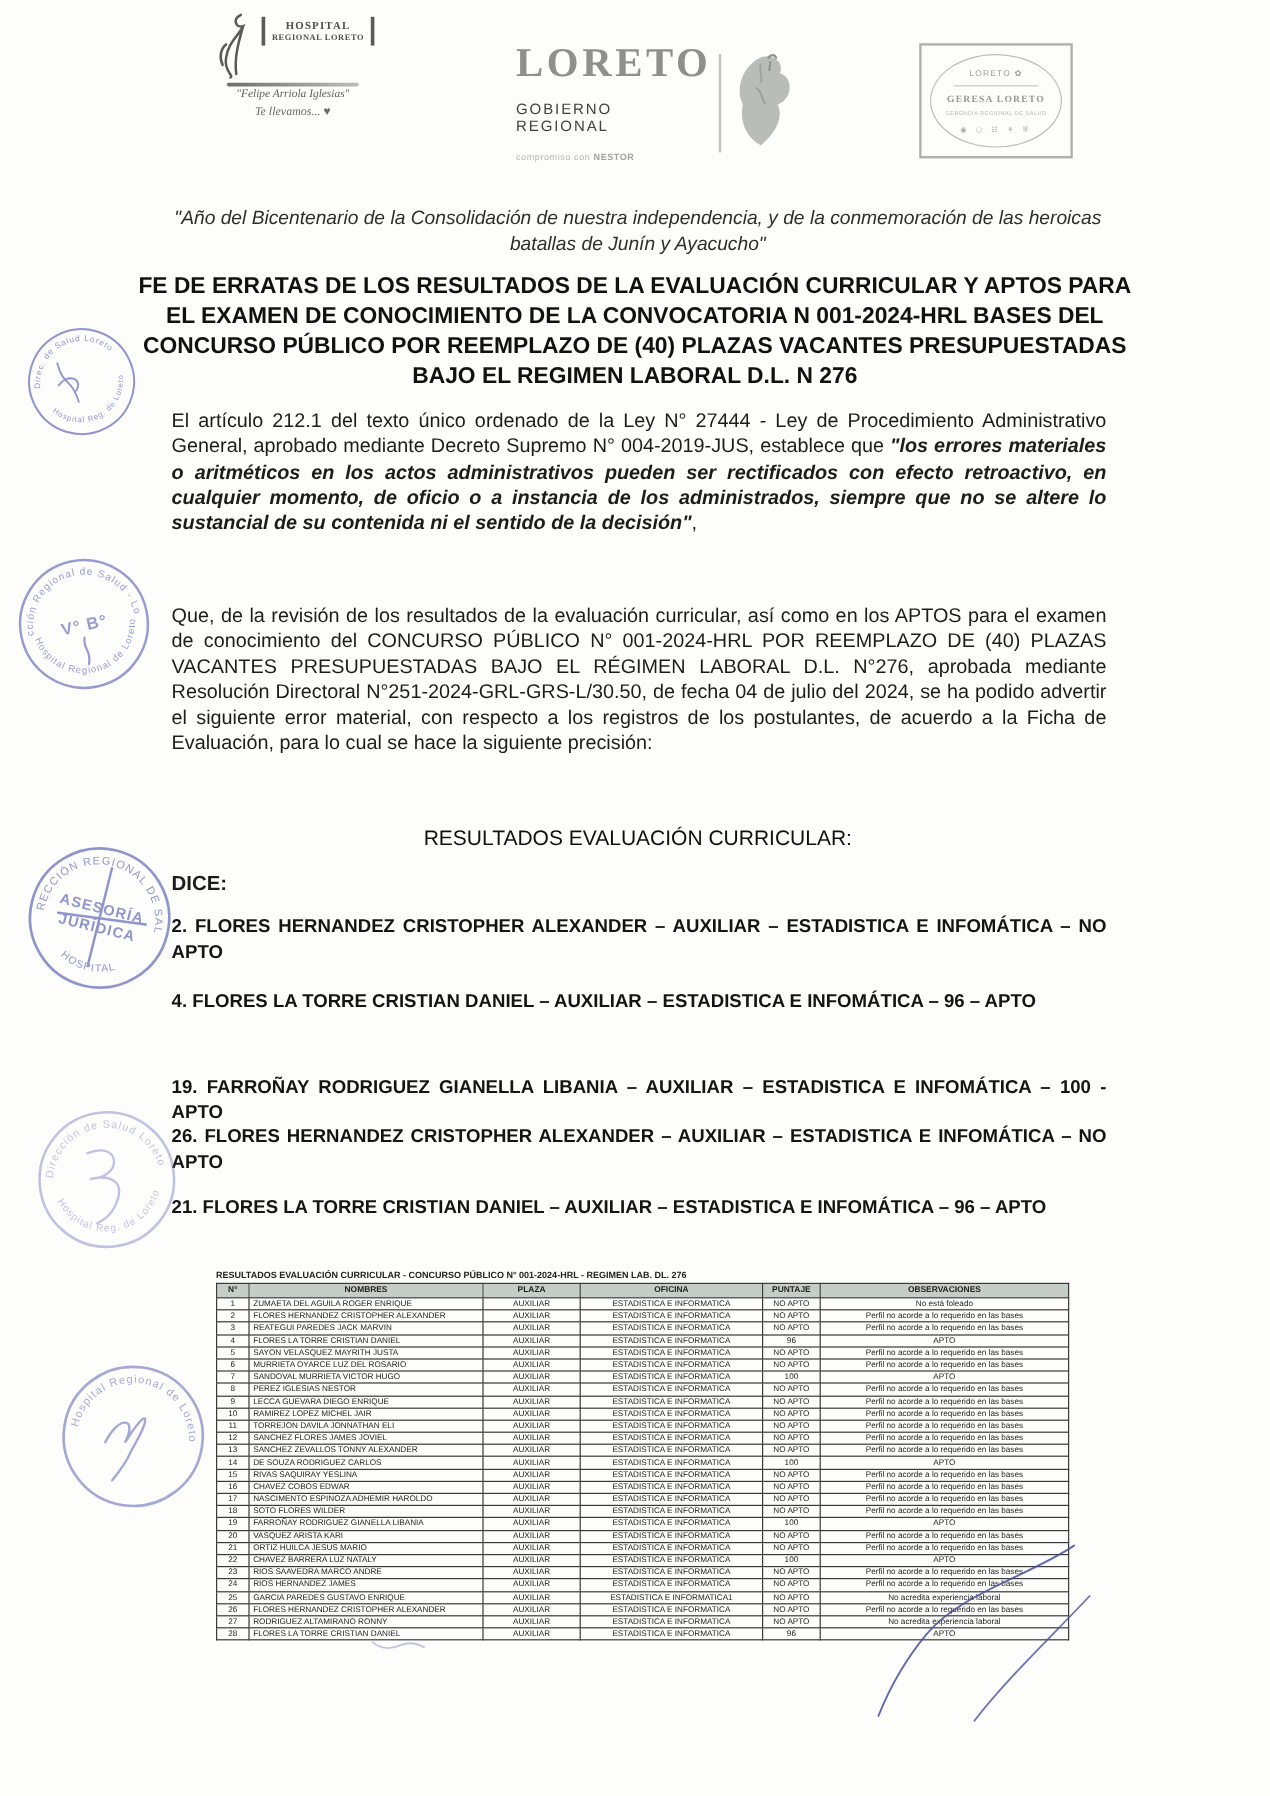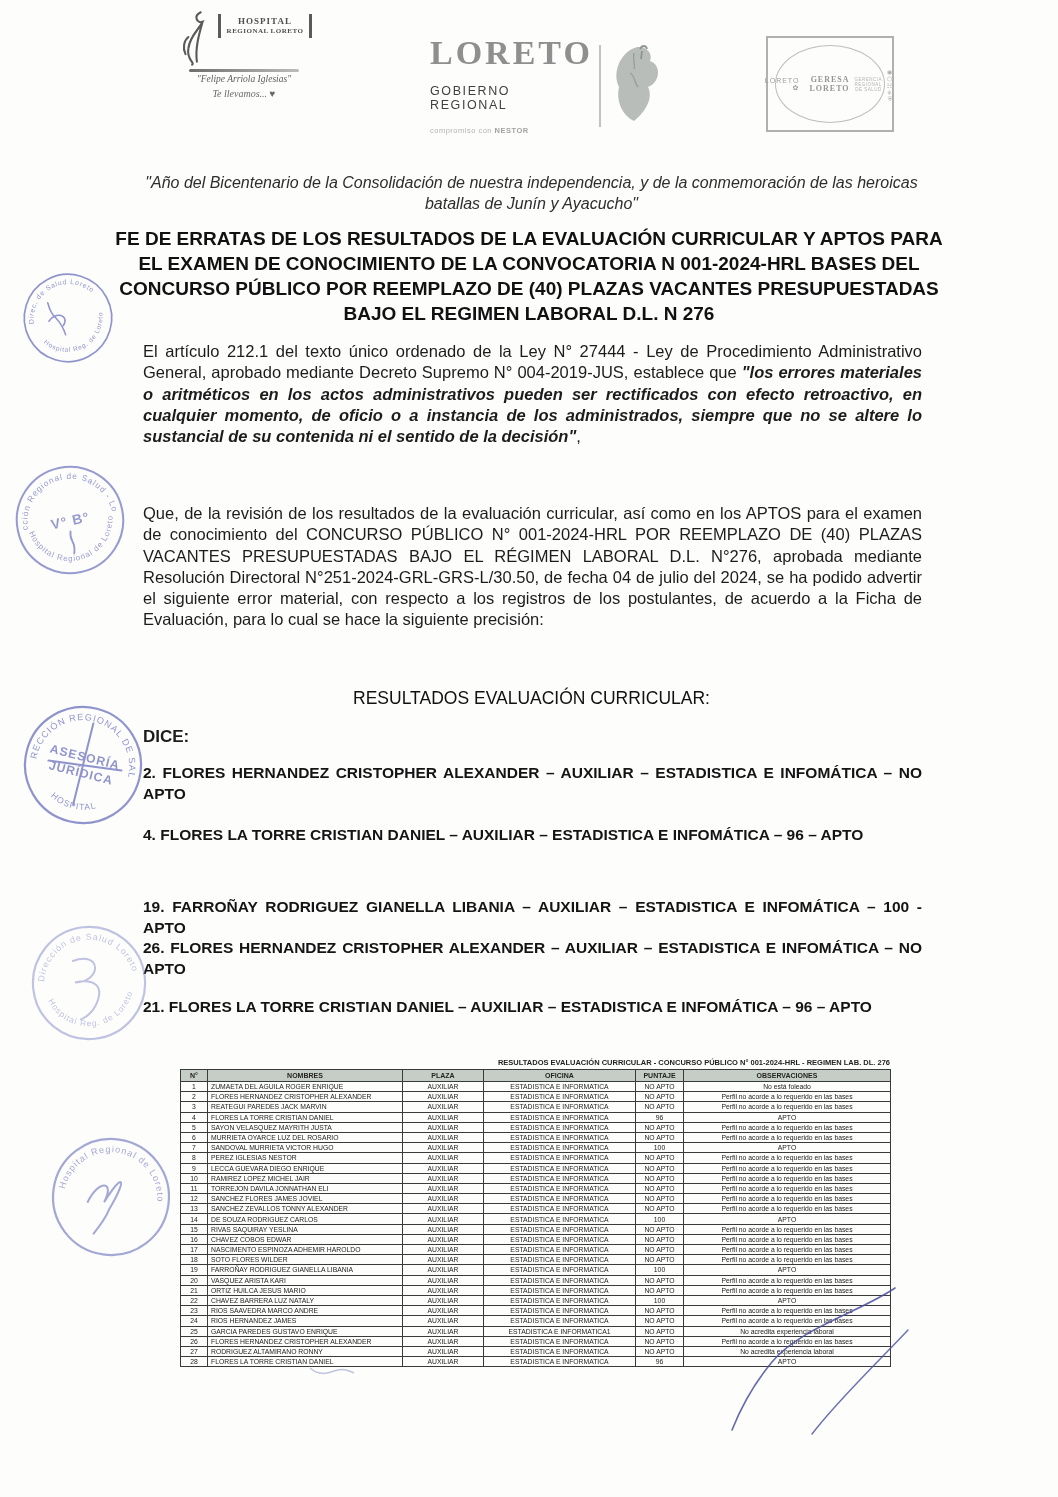--- a/index.html
+++ b/index.html
@@ -24,21 +24,21 @@
   .gore-left{width:160px;text-align:left;}
   .gore-name{font-family:"Liberation Serif",serif;font-weight:bold;font-size:34px;letter-spacing:3px;color:#8f8f8f;line-height:1;}
   .gore-sub{font-size:12.5px;letter-spacing:1.6px;color:#404040;margin-top:14px;}
   .gore-tag{font-size:7.5px;color:#b4b4b4;margin-top:14px;letter-spacing:.5px;}
   .gore-tag b{color:#a2a2a2;}
   .gore-bar{width:2px;height:82px;background:#c2c2c2;}
 
   .geresa-stamp{left:766px;top:36px;width:124px;height:92px;border:2px solid #b0b0b0;
                 display:flex;align-items:center;justify-content:center;}
   .geresa-oval{width:108px;height:76px;border:1.5px solid #bdbdbd;border-radius:50%;
-               display:flex;align-items:center;justify-content:center;gap:5px;
+               display:flex;flex-direction:column;align-items:center;justify-content:center;gap:5px;
                color:#9d9d9d;text-align:right;}
   .geresa-l1{font-size:7px;letter-spacing:1px;}
   .geresa-hr{width:70px;border-top:1px solid #c6c6c6;margin:1px 0;}
   .geresa-l2{font-family:"Liberation Serif",serif;font-size:8px;font-weight:bold;letter-spacing:1px;color:#969696;}
   .geresa-l3{font-size:4.5px;color:#b3b3b3;letter-spacing:.5px;}
   .geresa-icons{font-size:6px;letter-spacing:3px;color:#a8a8a8;margin-top:2px;}
 
   
   .quote{left:143px;top:172px;width:777px;text-align:center;font-style:italic;
          font-size:16px;line-height:21px;color:#2e2e2e;}
@@ -46,21 +46,21 @@
              font-size:19px;line-height:25px;color:#111;}
   .para{left:143px;top:341px;width:779px;font-size:16.5px;line-height:21.3px;text-align:justify;}
   .para .bi{font-weight:bold;font-style:italic;}
   .para2{top:503px;}
   .results-heading{left:143px;top:688px;width:777px;text-align:center;font-weight:normal;font-size:17.5px;color:#111;}
   .dice{left:143px;top:727px;font-weight:bold;font-size:17px;}
   .item{left:143px;width:779px;font-weight:bold;font-size:15.5px;line-height:21px;text-align:justify;color:#141414;}
   .it0{top:762px;} .it1{top:824px;} .it2{top:876px;margin-top:20px;} .it3{top:937px;} .it4{top:996px;}
 
   
-  .tbl-title{left:180px;top:1058px;width:710px;text-align:right;font-weight:bold;font-size:7.5px;color:#222;}
+  .tbl-title{left:180px;top:1058px;width:710px;text-align:left;font-weight:bold;font-size:7.5px;color:#222;}
   table.results{left:180px;top:1069px;width:710px;position:absolute;border-collapse:collapse;
                 font-size:6.8px;color:#232323;table-layout:fixed;}
   table.results th{background:#c6cdc6;border:1px solid #3a3a3a;font-size:7px;height:11px;
                    font-weight:bold;padding:0 2px;overflow:hidden;white-space:nowrap;}
   table.results td{border:1px solid #3a3a3a;height:9.2px;padding:0 3px;overflow:hidden;
                    white-space:nowrap;text-align:center;}
   table.results td.c1{text-align:left;}
   table.results{border:1.5px solid #222;}
 
   

